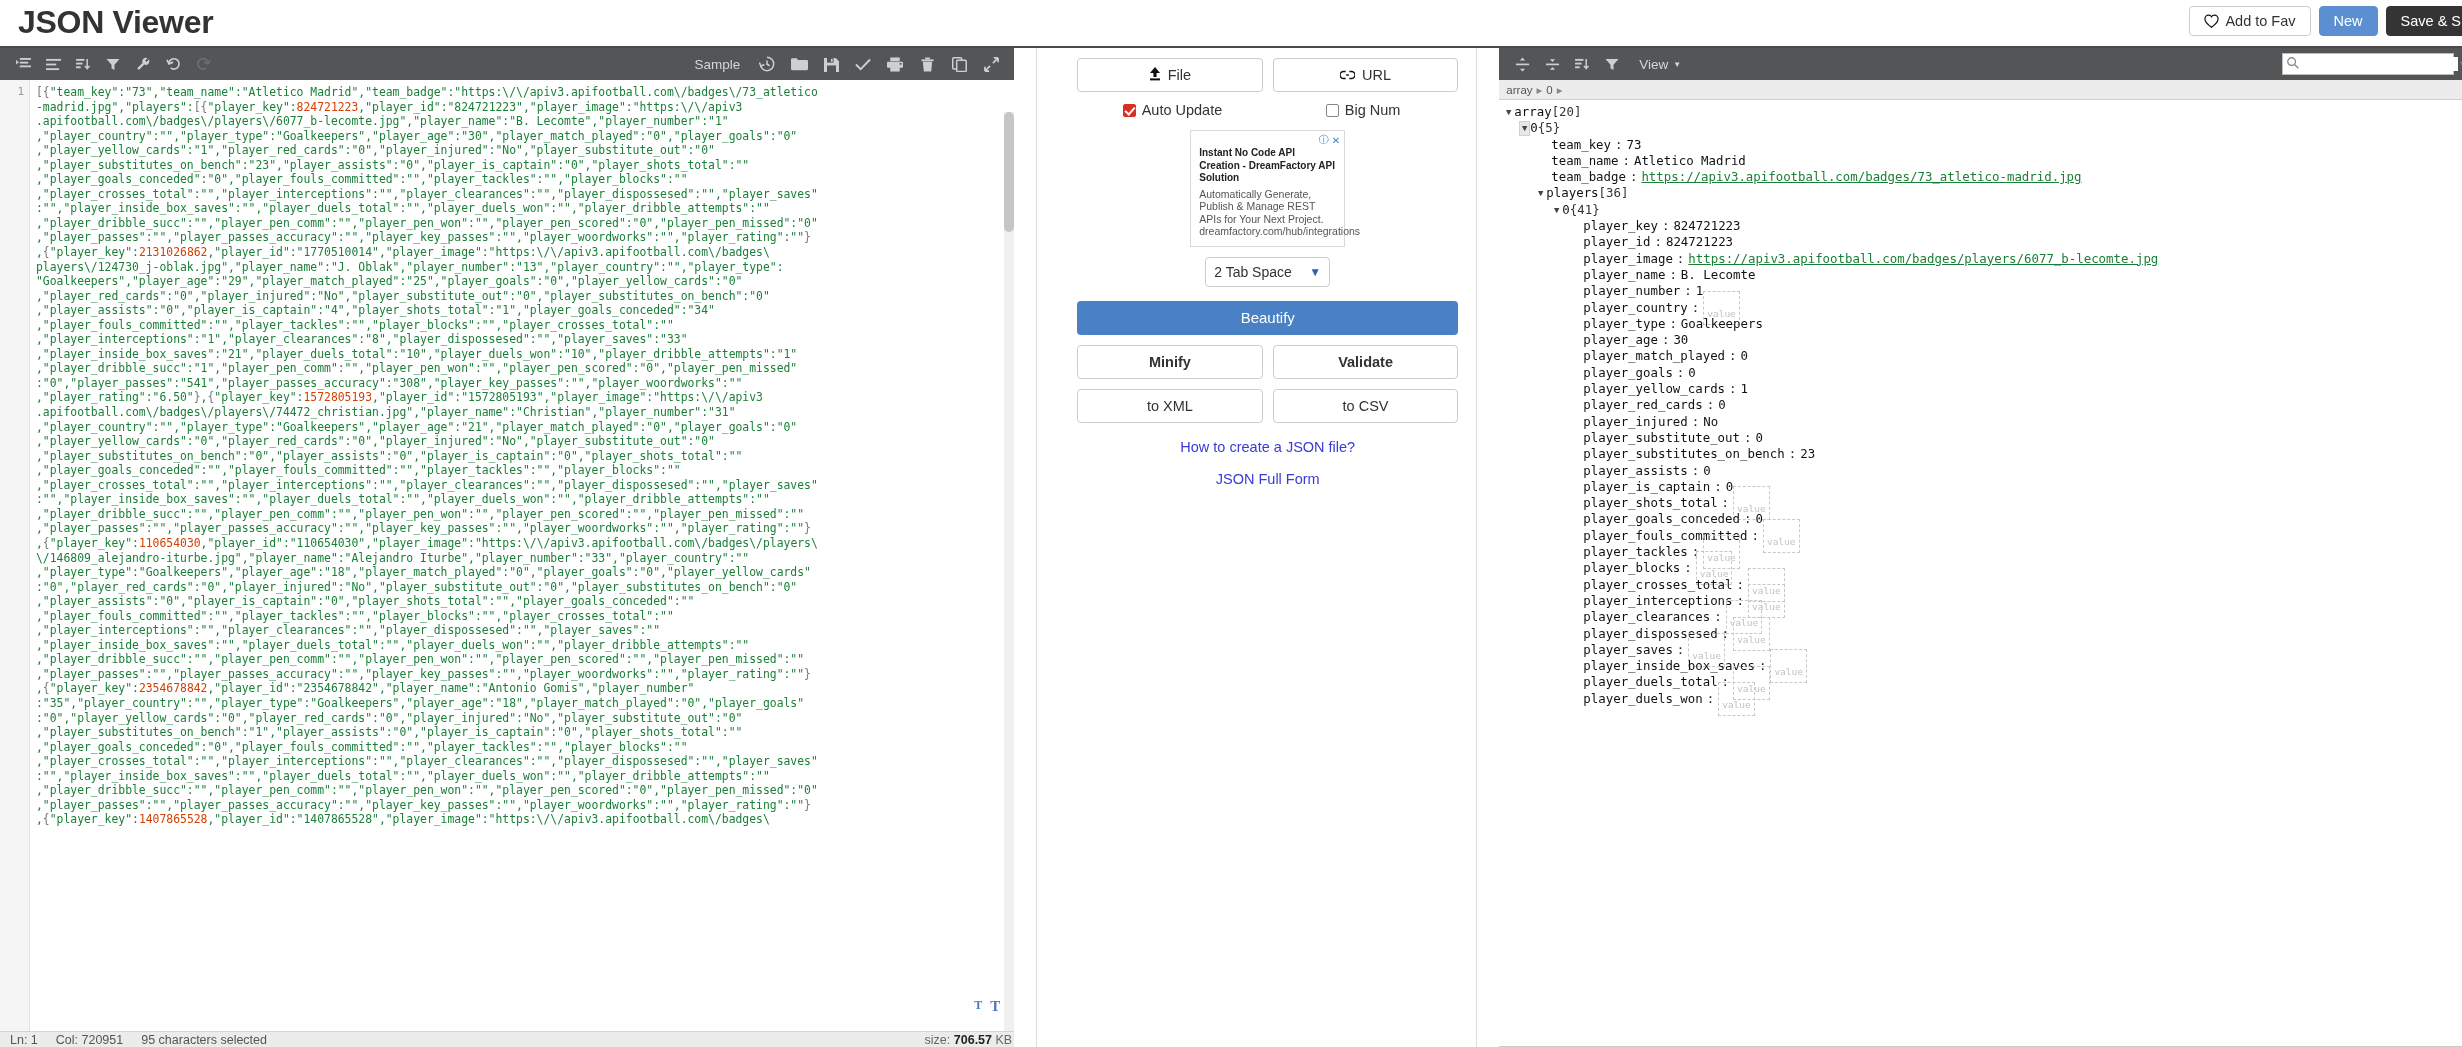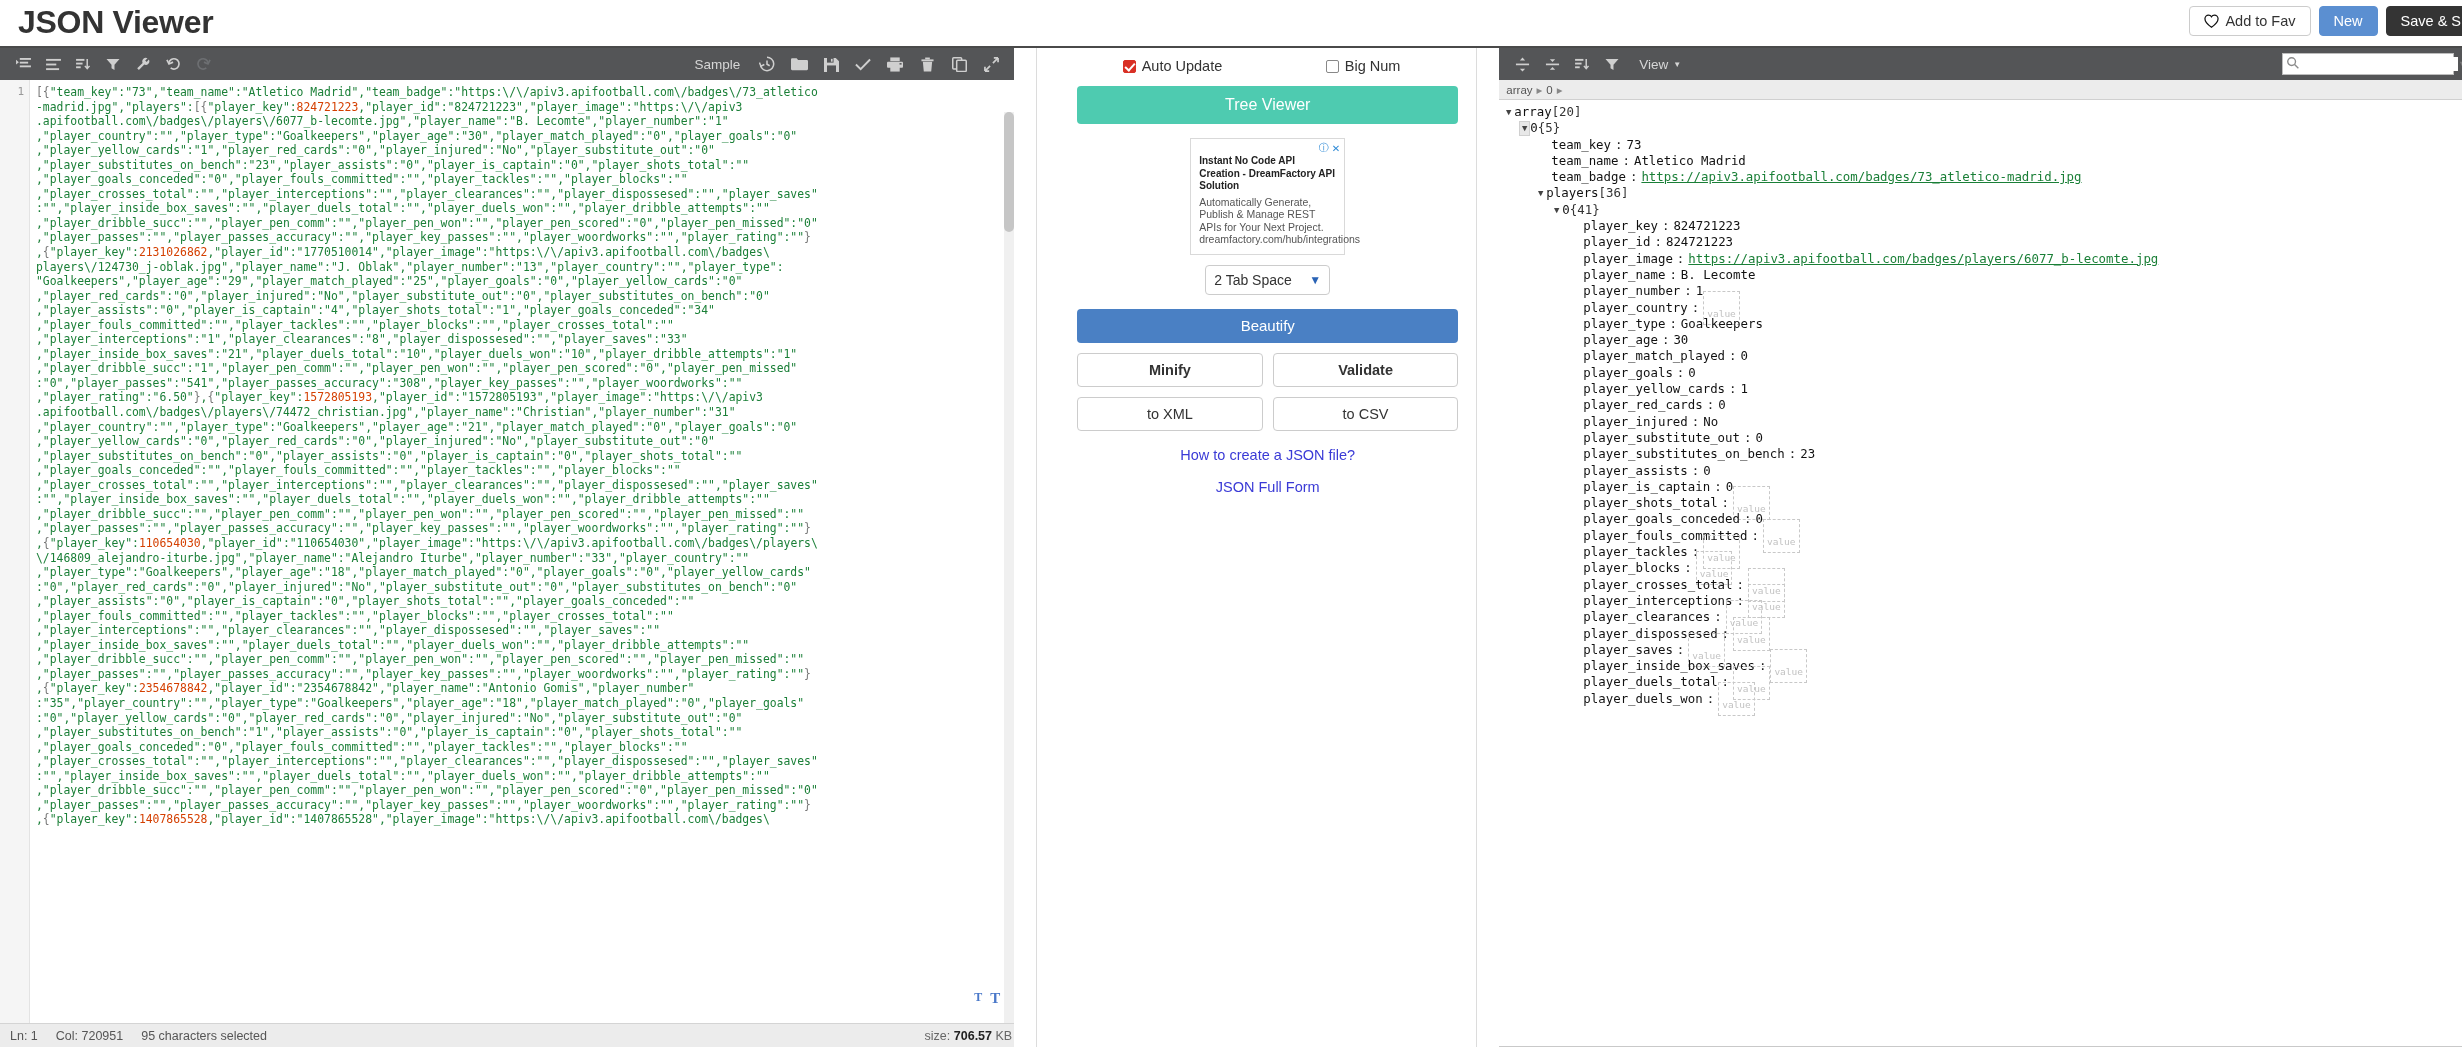--- a/index.html
+++ b/index.html
@@ -166,21 +166,21 @@
   #editor-tt {
     position: absolute;
     right: 14px; bottom: 16px;
     display: flex; gap: 8px;
     color: #4a78c9;
     font-size: 12px;
     font-family: "Liberation Serif", serif;
     font-weight: bold;
   }
   #status-bar {
-    height: 24px;
+    height: 16px;
     background: #ececec;
     border-top: 1px solid #d4d4d4;
     display: flex;
     align-items: center;
     padding: 0 10px;
     font-size: 12.5px;
     color: #555;
     gap: 18px;
     position: relative;
   }
@@ -665,35 +665,53 @@
         <b>706.57</b>
         <span>KB</span>
       </span>
     </div>
   </div>
 
   <div class="pane-divider"></div>
 
   <div id="mid-pane">
 
+    <div class="mid-row">
+      <div class="mbtn">
+        <span>
+          <svg width="12" height="14" viewBox="0 0 12 14">
+              <path d="M6 0 L11 6 H7.6 V10 H4.4 V6 H1 Z" fill="#111"></path>
+              <rect x="1" y="11.4" width="10" height="2" fill="#111"></rect>
+            </svg>
+        </span>
+        <span>File</span>
+      </div>
+      <div class="mbtn">
+        <span>
+          <svg width="15" height="10" viewBox="0 0 16 10">
+              <path d="M6.5 5 H9.5" stroke="#111" stroke-width="1.5"></path>
+              <path d="M6 1.2 H3.8 A3.8 3.8 0 0 0 3.8 8.8 H6" stroke="#111" stroke-width="1.5" fill="none"></path>
+              <path d="M10 1.2 H12.2 A3.8 3.8 0 0 1 12.2 8.8 H10" stroke="#111" stroke-width="1.5" fill="none"></path>
+            </svg>
+        </span>
+        <span>URL</span>
+      </div>
+    </div>
 
     <div class="check-row">
       <div class="check-cell">
         <span class="cbox checked"></span>
         <span>Auto Update</span>
       </div>
       <div class="check-cell">
         <span class="cbox"></span>
         <span>Big Num</span>
       </div>
     </div>
 
-    <div id="tree-viewer-btn">
-      <span>Tree Viewer</span>
-    </div>
 
     <div id="ad-box">
       <div id="ad-controls">
         <span>ⓘ</span>
         <span>✕</span>
       </div>
       <div id="ad-title">Instant No Code API Creation - DreamFactory API Solution</div>
       <div id="ad-body">Automatically Generate, Publish &amp; Manage REST APIs for Your Next Project. dreamfactory.com/hub/integrations</div>
     </div>
 

